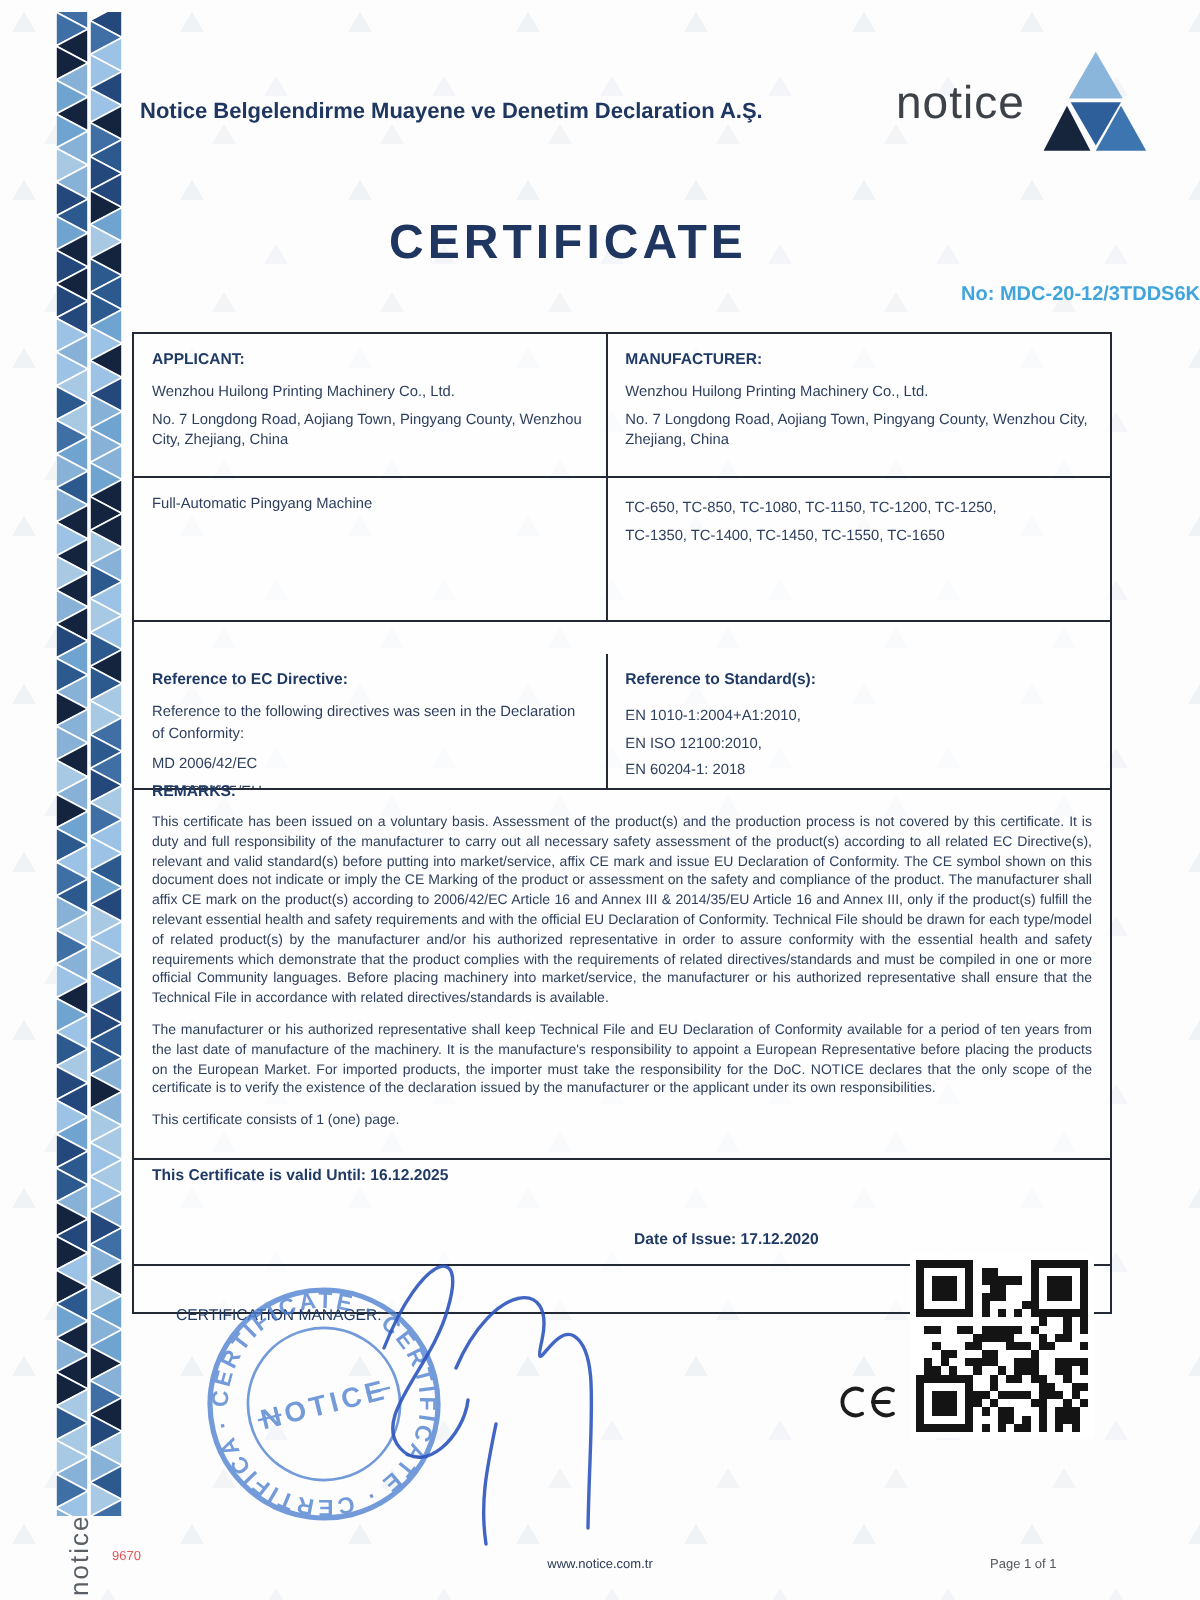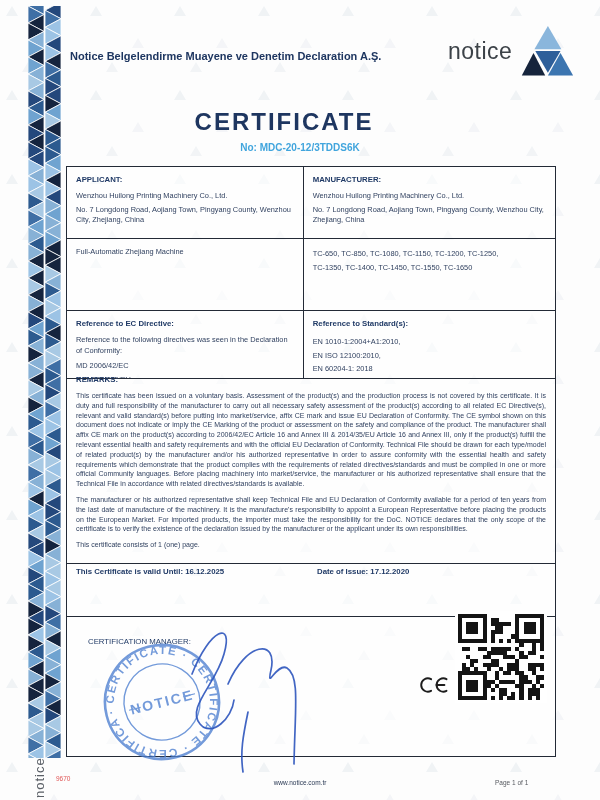--- a/index.html
+++ b/index.html
@@ -9,40 +9,40 @@
 
   
   .company{position:absolute;left:70px;top:50px;width:340px;font-size:11px;font-weight:bold;
            color:#1e3660;z-index:2;}
   .logo{position:absolute;left:448px;top:22px;width:130px;height:62px;z-index:2;}
   .logo-word{position:absolute;left:0;top:16px;font-size:23px;color:#3c4248;letter-spacing:.5px;}
   .logo-tris{position:absolute;left:72px;top:0;}
 
   .title{position:absolute;left:0;top:108px;width:568px;text-align:center;font-size:24px;
          font-weight:bold;letter-spacing:2px;color:#1e3660;z-index:2;}
-  .cert-no{position:absolute;left:0;top:142px;width:600px;text-align:center;font-size:10px;
+  .cert-no{position:absolute;left:0;top:142px;width:600px;text-align:right;font-size:10px;
            font-weight:bold;color:#41a5dd;z-index:2;}
 
   
-  .box{position:absolute;left:66px;top:166px;width:490px;height:591px;border:1px solid #232a36;
+  .box{position:absolute;left:66px;top:166px;width:490px;height:491px;border:1px solid #232a36;
        box-sizing:border-box;background:rgba(255,255,255,.55);z-index:2;display:flex;flex-direction:column;}
   .row{display:flex;border-bottom:1px solid #232a36;box-sizing:border-box;}
   .row:last-child{border-bottom:none;}
-  .r1{height:72px;} .r2{height:72px;} .r3{height:68px;} .r4{height:185px;align-items:flex-end;}
+  .r1{height:72px;} .r2{height:72px;} .r3{height:68px;margin-top:16px;} .r4{height:185px;align-items:flex-end;}
   .r5{height:53px;position:relative;} .r6{flex:1;position:relative;}
   .cell{flex:1;padding:8px 9px;box-sizing:border-box;overflow:hidden;}
   .cell.left{border-right:1px solid #232a36;flex:0 0 48.5%;}
   .lbl{font-size:7.8px;font-weight:bold;color:#203a66;margin-bottom:7px;}
   .val{font-size:7.4px;line-height:1.45;color:#2e3f5e;margin-bottom:3px;}
   .li{font-size:7.4px;line-height:1.85;color:#2e3f5e;}
   .remarks{padding:7px 9px;overflow:hidden;}
   .remarks p{font-size:7px;line-height:1.4;text-align:justify;margin:4px 0 6px 0;color:#2e3f5e;}
   .remarks p.last{text-align:left;}
   .vspan{position:absolute;top:3px;font-size:7.8px;font-weight:bold;color:#203a66;}
-  .v-left{left:9px;} .v-right{left:250px;}
+  .v-left{left:9px;} .v-right{left:250px;margin-top:32px;}
   .cm-label{position:absolute;left:21px;top:20px;font-size:7.8px;font-weight:normal;color:#203a66;}
   .qr{position:absolute;left:388px;top:-6px;width:86px;height:86px;background:#fff;padding:3px;}
   .ce{position:absolute;left:352px;top:58px;}
 
   
   .stamp{position:absolute;left:96px;top:636px;z-index:3;opacity:.78;transform:rotate(-14deg);}
   .sig{position:absolute;left:130px;top:612px;z-index:4;}
 
   
   .strip{position:absolute;left:28px;top:6px;z-index:2;}
@@ -275,21 +275,21 @@
       </div>
       <div class="cell">
         <div class="lbl">MANUFACTURER:</div>
         <div class="val">Wenzhou Huilong Printing Machinery Co., Ltd.</div>
         <div class="val">No. 7 Longdong Road, Aojiang Town, Pingyang County, Wenzhou City, Zhejiang, China</div>
       </div>
     </div>
 
     <div class="row r2">
       <div class="cell left">
-        <div class="val">Full-Automatic Zhejiang Machine</div>
+        <div class="val">Full-Automatic Pingyang Machine</div>
       </div>
       <div class="cell">
         <div class="li">TC-650, TC-850, TC-1080, TC-1150, TC-1200, TC-1250,</div>
         <div class="li">TC-1350, TC-1400, TC-1450, TC-1550, TC-1650</div>
       </div>
     </div>
 
     <div class="row r3">
       <div class="cell left">
         <div class="lbl">Reference to EC Directive:</div>

